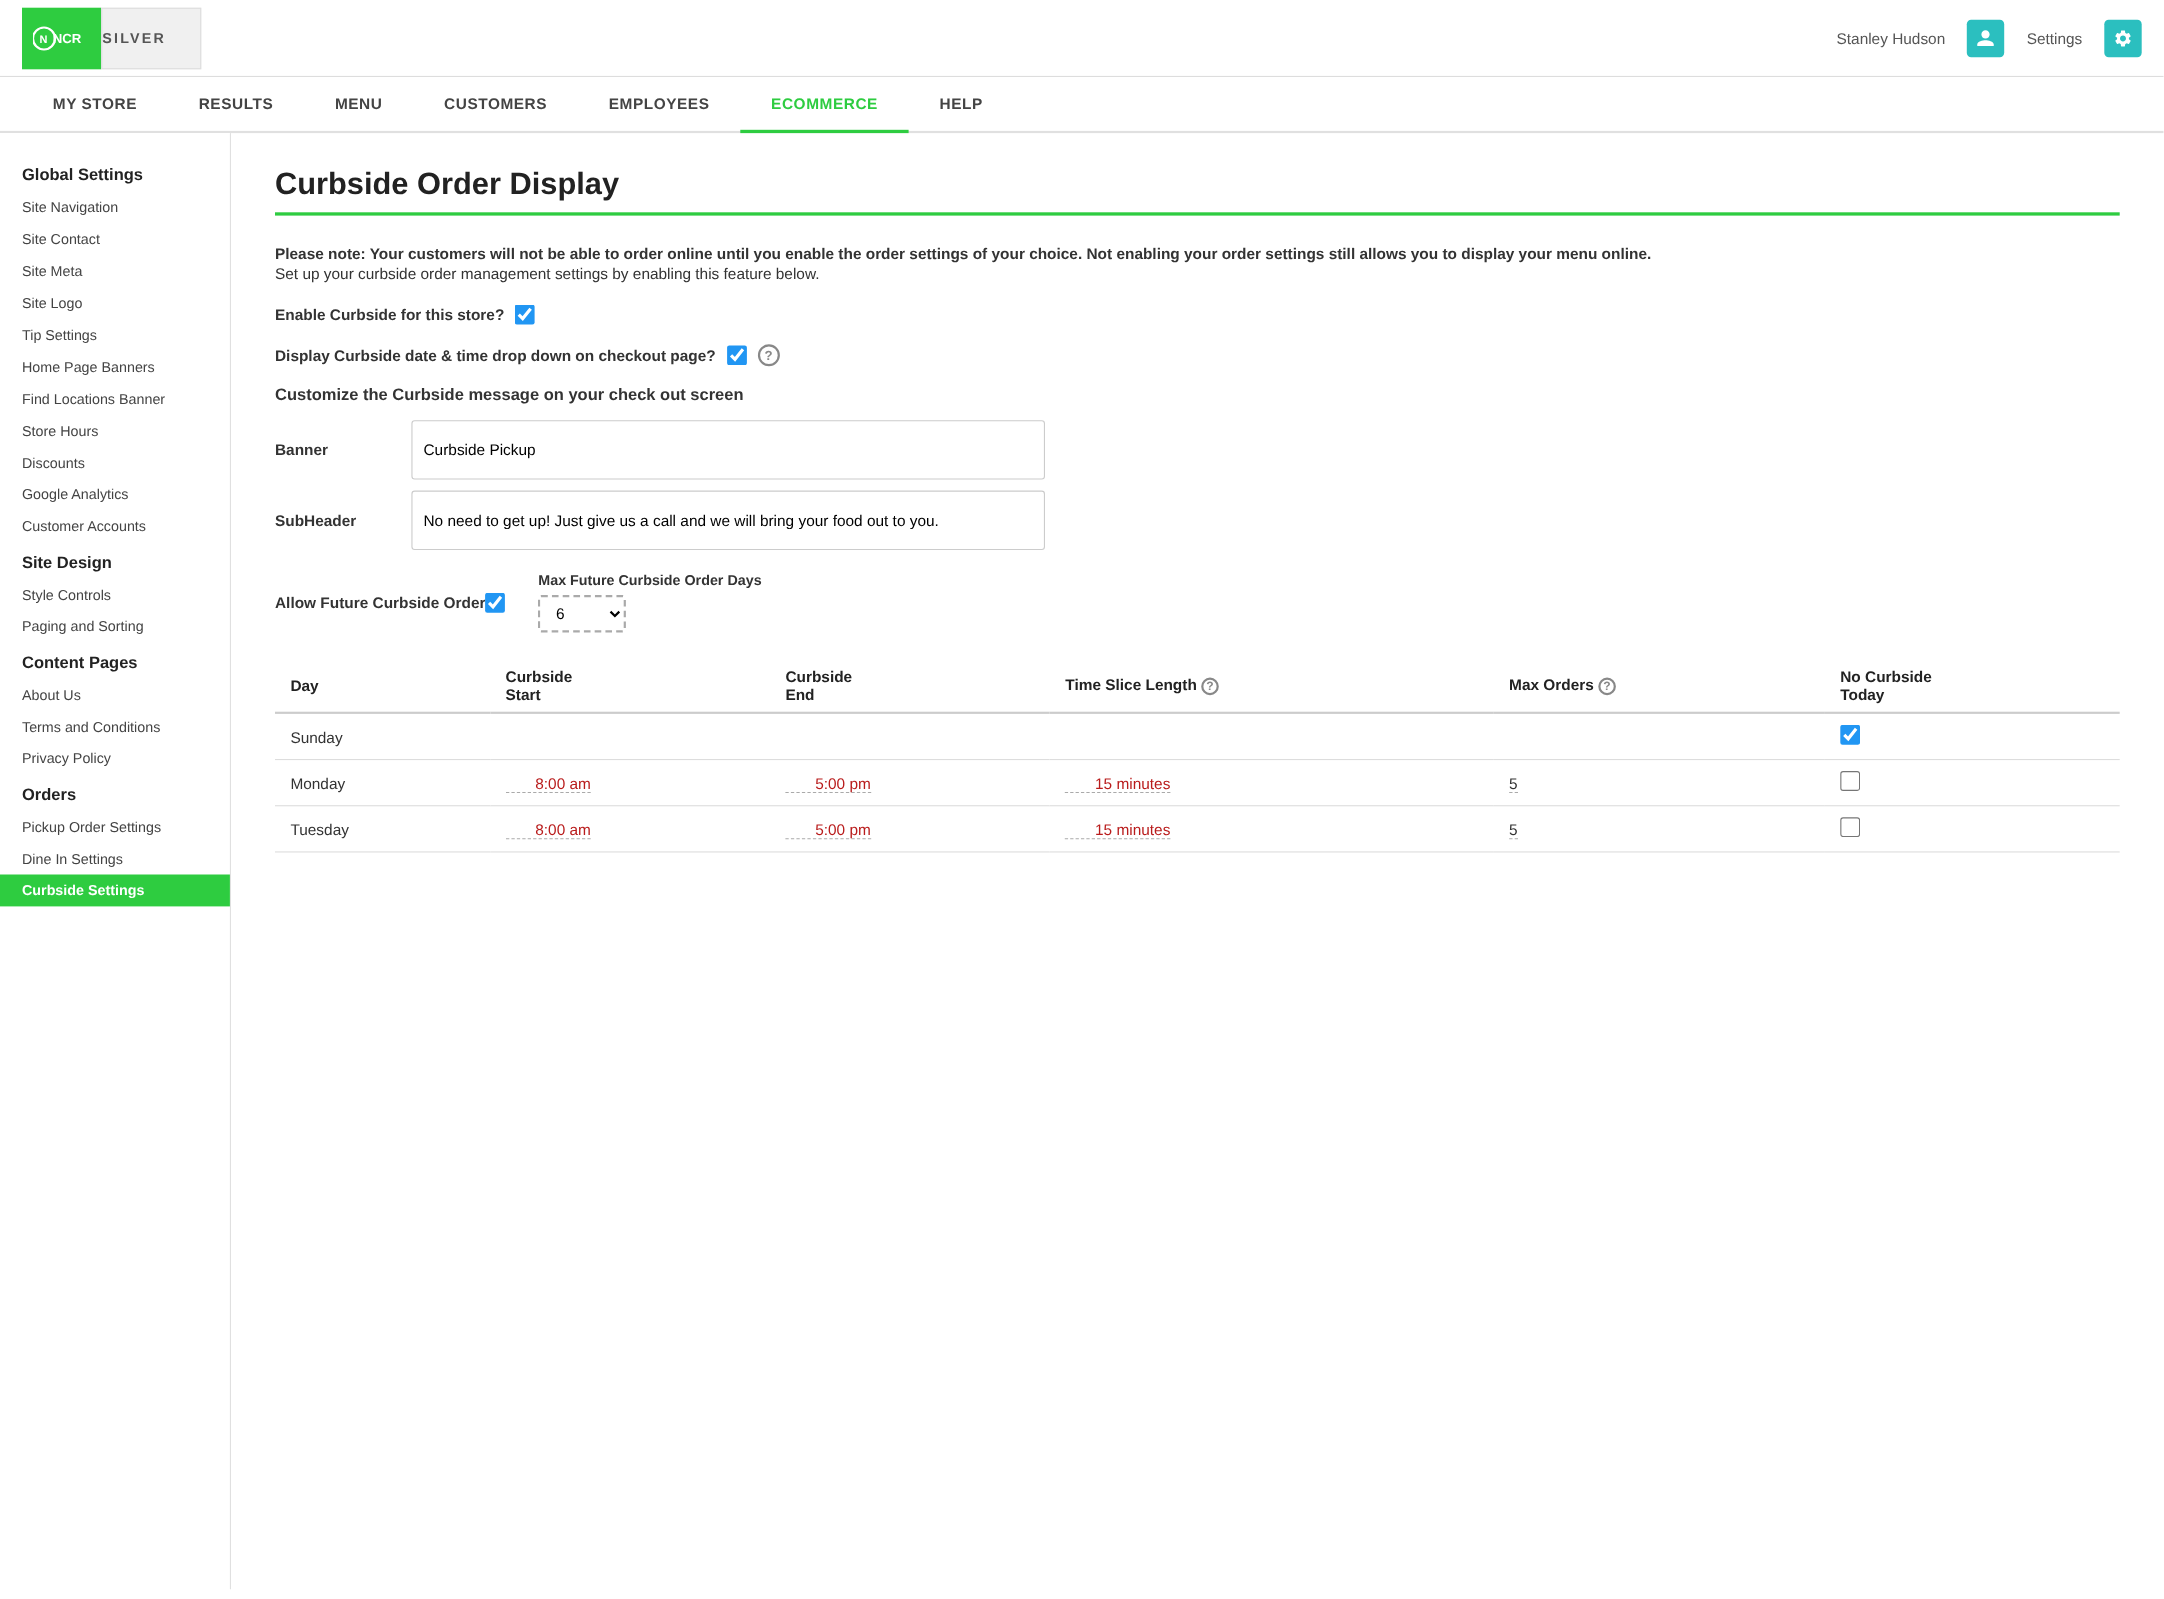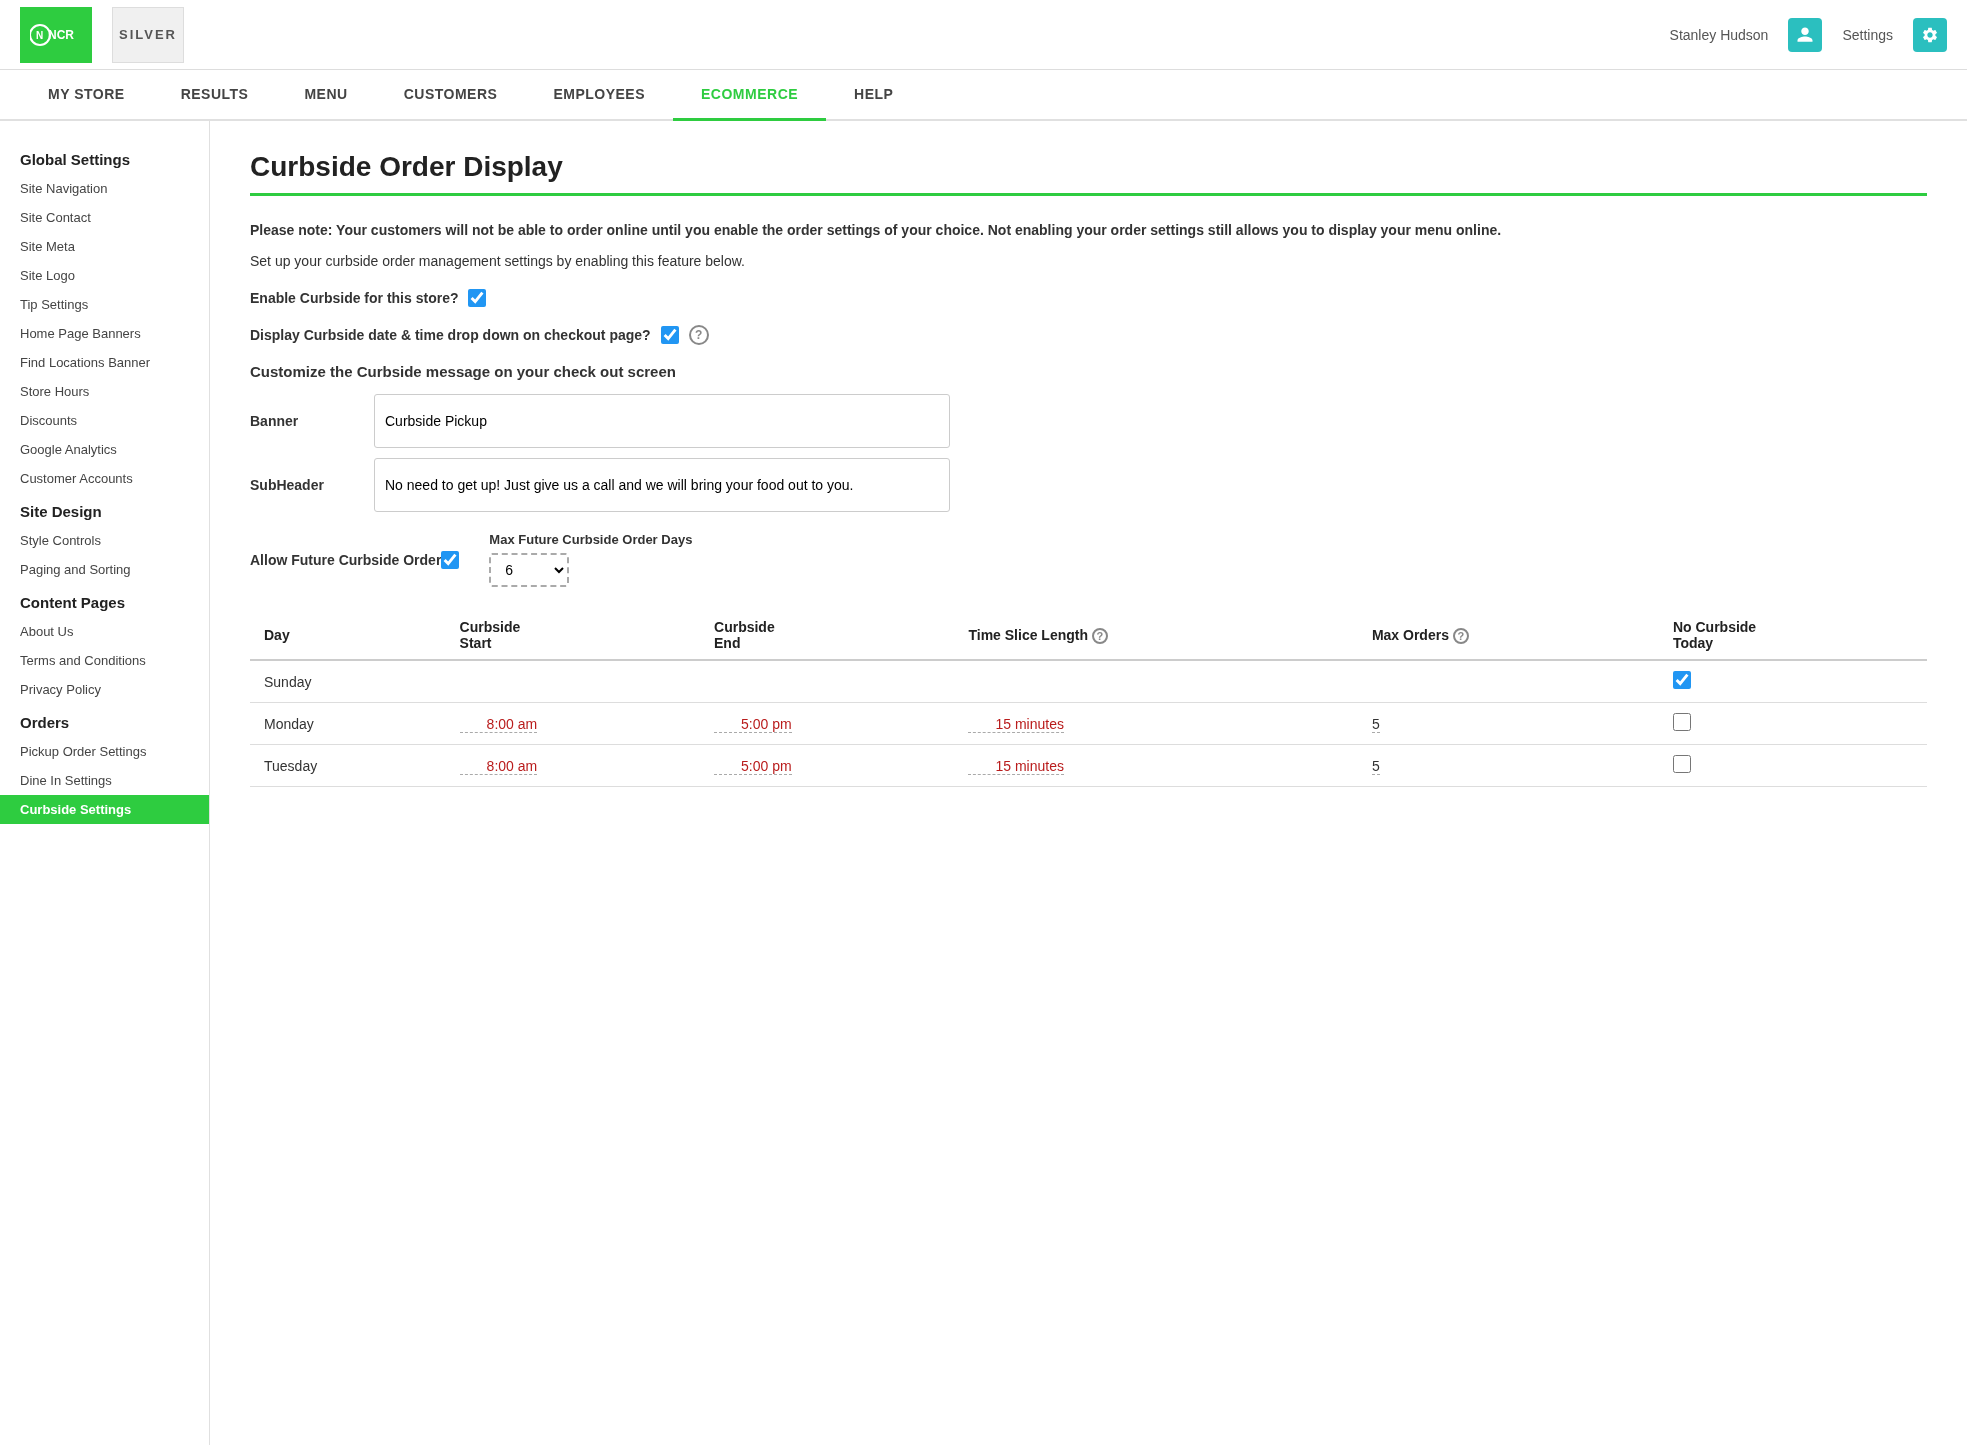--- a/index.html
+++ b/index.html
@@ -27,30 +27,28 @@
       display: flex;
       align-items: center;
       justify-content: center;
       color: white;
       font-weight: bold;
       font-size: 13px;
     }
     .logo-silver {
       background: #f0f0f0;
       border: 1px solid #ddd;
-      width: 72px;
+      width: 91px;
       height: 56px;
       display: flex;
       align-items: center;
-      justify-content: center;
       color: #555;
       font-size: 13px;
       font-weight: bold;
       letter-spacing: 1px;
-      margin-left: 20px;
     }
     .header-right {
       display: flex;
       align-items: center;
       gap: 20px;
     }
     .user-name {
       color: #555;
       font-size: 14px;
     }
@@ -149,21 +147,20 @@
       margin-bottom: 10px;
     }
     .title-underline {
       height: 3px;
       background: #2ecc40;
       margin-bottom: 24px;
       width: 100%;
     }
     .note-bold {
       font-weight: bold;
-      margin-bottom: 12px;
       font-size: 14px;
       line-height: 1.5;
     }
     .note-normal {
       margin-bottom: 20px;
       font-size: 14px;
       color: #333;
     }
     .field-row {
       display: flex;

